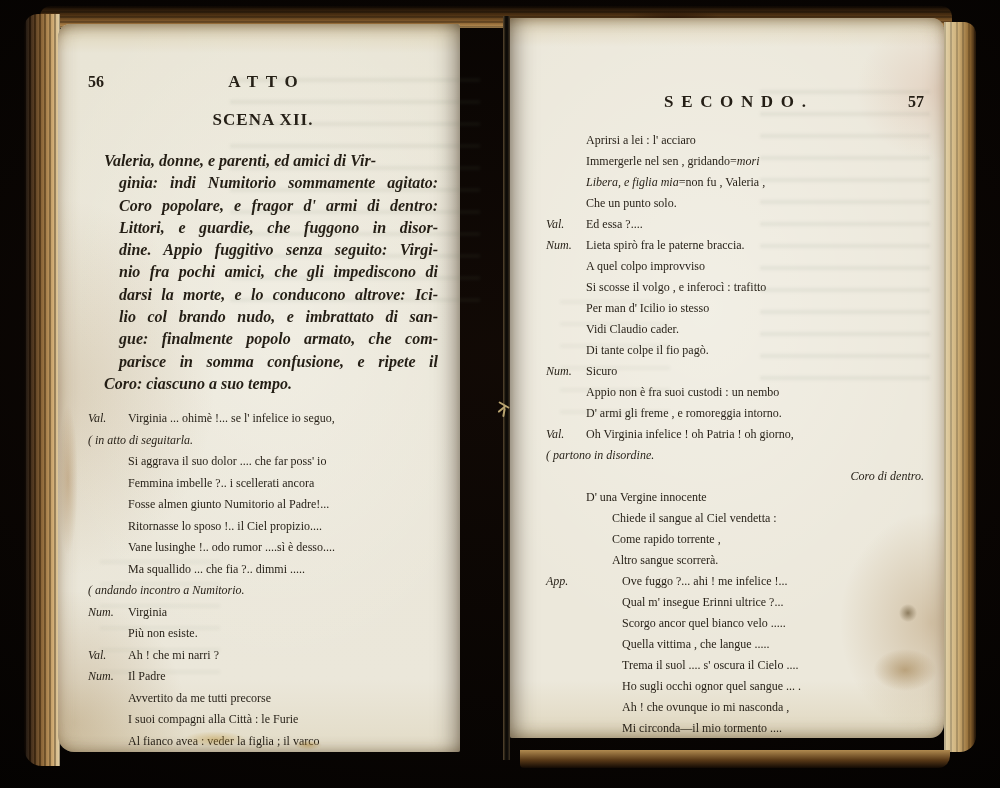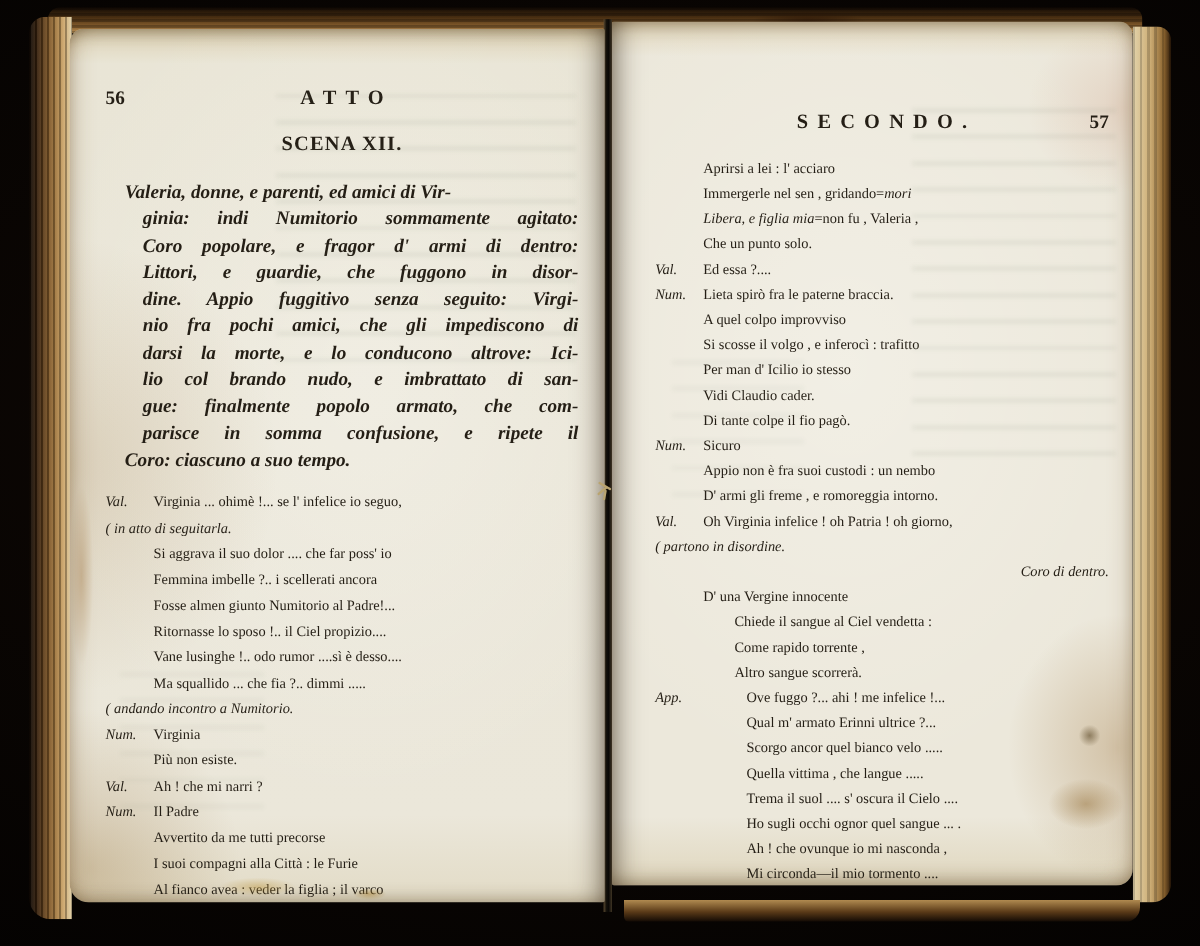--- a/index.html
+++ b/index.html
@@ -53,21 +53,21 @@
   }
   .thread span{position:absolute;background:#b9a470;border-radius:2px;display:block;}
   .thread .t1{width:12px;height:2px;top:6px;left:2px;transform:rotate(30deg);}
   .thread .t2{width:10px;height:2px;top:10px;left:1px;transform:rotate(-40deg);}
   .thread .t3{width:2px;height:9px;top:10px;left:7px;transform:rotate(10deg);}
   
   .page{
     position:absolute;overflow:hidden;color:#241e15;
   }
   .page.left{
-    left:58px;top:24px;width:446px;height:728px;
+    left:58px;top:24px;width:402px;height:728px;
     border-radius:12px 2px 2px 16px;
     background:
       radial-gradient(40% 26% at 4% 96%, rgba(140,100,40,.28), transparent 70%),
       radial-gradient(60% 40% at 0% 50%, rgba(150,110,55,.20), transparent 65%),
       radial-gradient(90% 70% at 55% 40%, rgba(255,255,252,.30), transparent 70%),
       linear-gradient(180deg,#ddd2b4 0%,#e9e5d6 4%,#ebe7da 90%,#e2dbc6 100%);
     box-shadow:
       inset -16px 0 22px -12px rgba(50,34,16,.55),
       inset 0 10px 14px -9px rgba(90,62,25,.55),
       inset 0 -10px 14px -9px rgba(90,62,25,.35),
@@ -227,21 +227,21 @@
         <div class="line v">Appio non è fra suoi custodi : un nembo</div>
         <div class="line v">D' armi gli freme , e romoreggia intorno.</div>
         <div class="line sp"><span class="speaker">Val.</span>Oh Virginia infelice ! oh Patria ! oh giorno,</div>
         <div class="line dir">( partono in disordine.</div>
         <div class="line ct">Coro di dentro.</div>
         <div class="line ch1">D' una Vergine innocente</div>
         <div class="line ch">Chiede il sangue al Ciel vendetta :</div>
         <div class="line ch">Come rapido torrente ,</div>
         <div class="line ch">Altro sangue scorrerà.</div>
         <div class="line sp2"><span class="speaker">App.</span>Ove fuggo ?... ahi ! me infelice !...</div>
-        <div class="line v2">Qual m' armato Erinni ultrice ?...</div>
+        <div class="line v2">Qual m' insegue Erinni ultrice ?...</div>
         <div class="line v2">Scorgo ancor quel bianco velo .....</div>
         <div class="line v2">Quella vittima , che langue .....</div>
         <div class="line v2">Trema il suol .... s' oscura il Cielo ....</div>
         <div class="line v2">Ho sugli occhi ognor quel sangue ... .</div>
         <div class="line v2">Ah ! che ovunque io mi nasconda ,</div>
         <div class="line v2">Mi circonda—il mio tormento ....</div>
         <div class="line v2">Quanto io sento—è suon di morte ....</div>
         <div class="line v2">Quanto io veggo è tutt' orror.</div>
       </div>
   </div>

